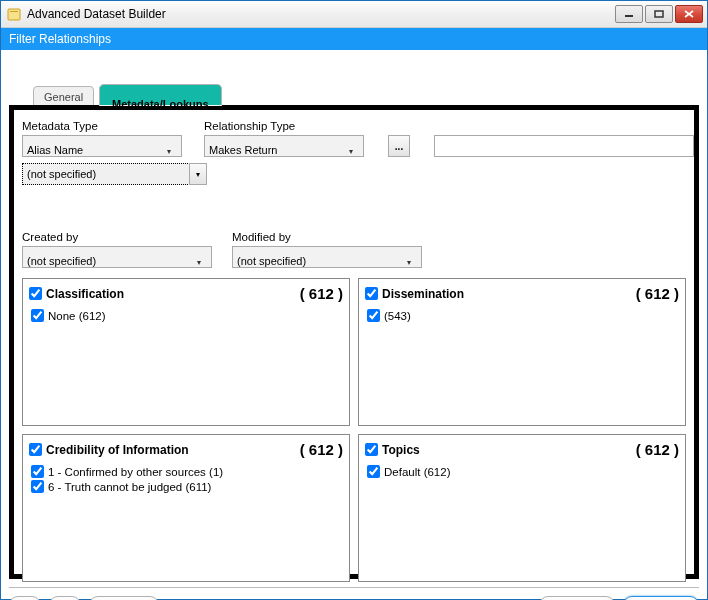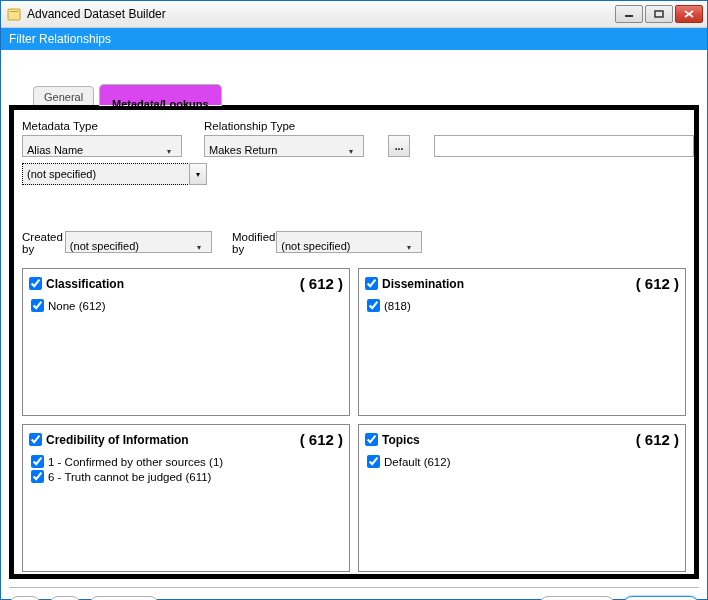--- a/index.html
+++ b/index.html
@@ -20,21 +20,21 @@
   .hdr-strip { background:#1a98f7; color:#fff; padding:4px 8px; font-size:12px; font-weight:normal; }
 
   .content { padding:2px 8px 8px; background:#fff;margin-top:28px; }
 
   .tabs { position:relative; height:24px; margin-top:2px; }
   .tab-back { position:absolute; left:24px; bottom:0; height:20px; line-height:20px;
               padding:0 10px 0 10px; background:#f0f0f0; border:1px solid #b5b5b5;
               border-bottom:1px solid #b5b5b5; border-top-left-radius:4px; border-top-right-radius:4px;
               color:#444; cursor:pointer; }
   .tab-front { position:absolute; left:90px; bottom:0; height:22px; line-height:22px;
-               padding:8px 12px; background:#d946ef; border:1px solid #b5b5b5; border-bottom:1px solid #fff;
+               padding:8px 12px; background:#14b8a6; border:1px solid #b5b5b5; border-bottom:1px solid #fff;
                border-top-left-radius:5px; border-top-right-radius:5px; font-weight:bold; color:#000;
                cursor:pointer; z-index:2; }
 
   .panel { border:5px solid #000000; padding:10px 8px 8px; position:relative; margin-top:-1px; background:#fff; height:474px; }
 
   .lbl { font-size:11.5px; color:#000; margin-bottom:3px; }
   .row1 { display:flex; gap:12px; align-items:flex-start; }
   .sel-box { height:22px; border:1px solid #a9a9a9; background:#f2f2f2; display:inline-flex; align-items:flex-end;
              padding:0 4px; font-size:11px; }
   .sel-box span.flex { flex:1; }
@@ -42,21 +42,21 @@
   .txt { height:22px; border:1px solid #a9a9a9; background:#fff; }
   .ell-btn { width:22px; height:22px; border:1px solid #a9a9a9; background:linear-gradient(#fafafa,#e3e3e3);
              display:flex; align-items:center; justify-content:center; cursor:pointer; font-weight:bold; font-size:10px; }
 
   .dotted-sel { display:inline-flex; align-items:center; height:22px; padding:0 0 0 0; }
   .dotted-sel .txtpart { height:22px; padding:0 4px; line-height:20px; border:1px dotted #000; background:#f0f0f0; min-width:168px; }
   .dotted-sel .ddpart { width:18px; height:22px; border:1px solid #a9a9a9;
                         background:linear-gradient(#fafafa,#e3e3e3); display:flex; align-items:center; justify-content:center; font-size:8px; margin-left:-1px; }
 
   .row2 { margin-top:46px; display:flex; gap:20px; }
-  .col2 { display:flex; }
+  .col2 { display:flex; flex-direction:column; }
 
   .grid2x2 { display:grid; grid-template-columns:1fr 1fr; grid-auto-rows:148px; gap:8px; margin-top:10px; }
   .groupbox { border:1px solid #888; padding:4px 6px 14px; position:relative; background:#fff; }
   .gb-hdr { display:flex; align-items:center; justify-content:space-between; padding:2px 0 5px; }
   .gb-hdr .left { display:flex; align-items:center; gap:4px; font-weight:bold; font-size:12px; }
   .gb-hdr .cnt { font-weight:bold; font-size:15px; }
   .gb-body { padding-left:2px; }
   .chk-row { display:flex; align-items:center; gap:4px; margin:2px 0; font-size:11.5px; }
 
   input[type=checkbox]{ width:13px; height:13px; margin:0; }
@@ -181,21 +181,21 @@
           <div class="gb-hdr">
             <span class="left">
               <input type="checkbox" checked="" style="">
               <span>Dissemination</span>
             </span>
             <span class="cnt">( 612 )</span>
           </div>
           <div class="gb-body">
             <div class="chk-row">
               <input type="checkbox" checked="" style="">
-              <span>(818)</span>
+              <span>(543)</span>
             </div>
           </div>
         </div>
 
         <div class="groupbox">
           <div class="gb-hdr">
             <span class="left">
               <input type="checkbox" checked="" style="">
               <span>Credibility of Information</span>
             </span>

